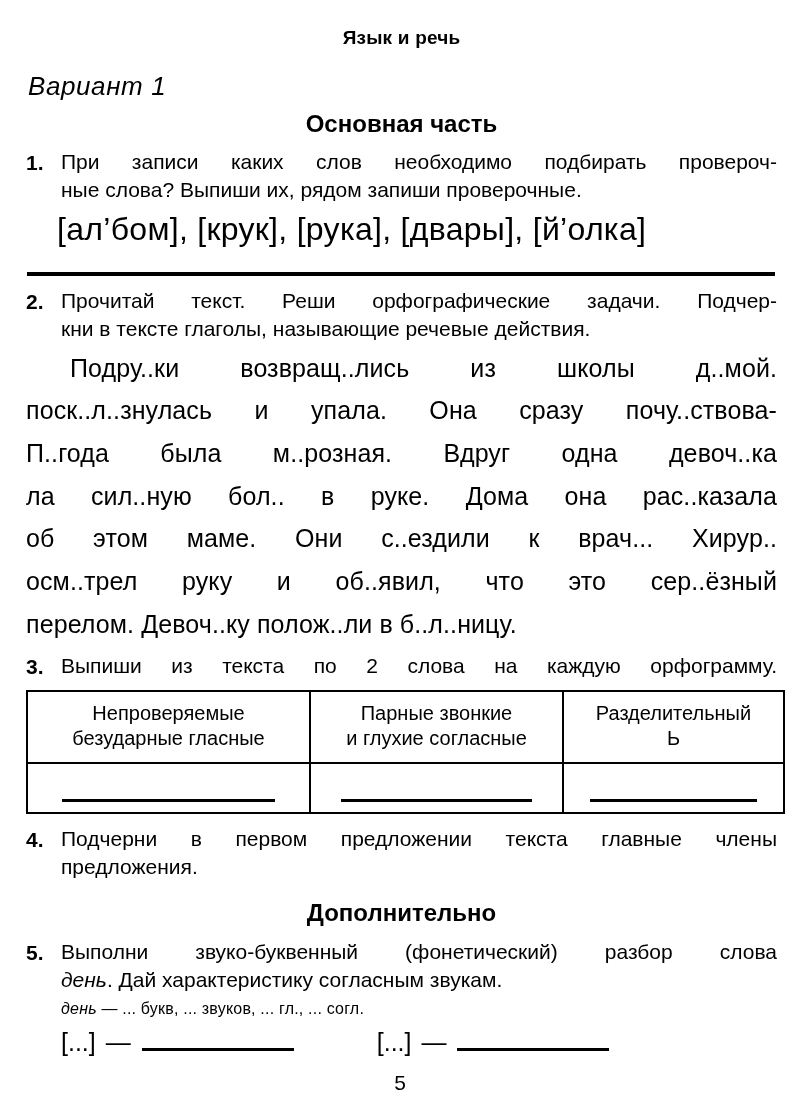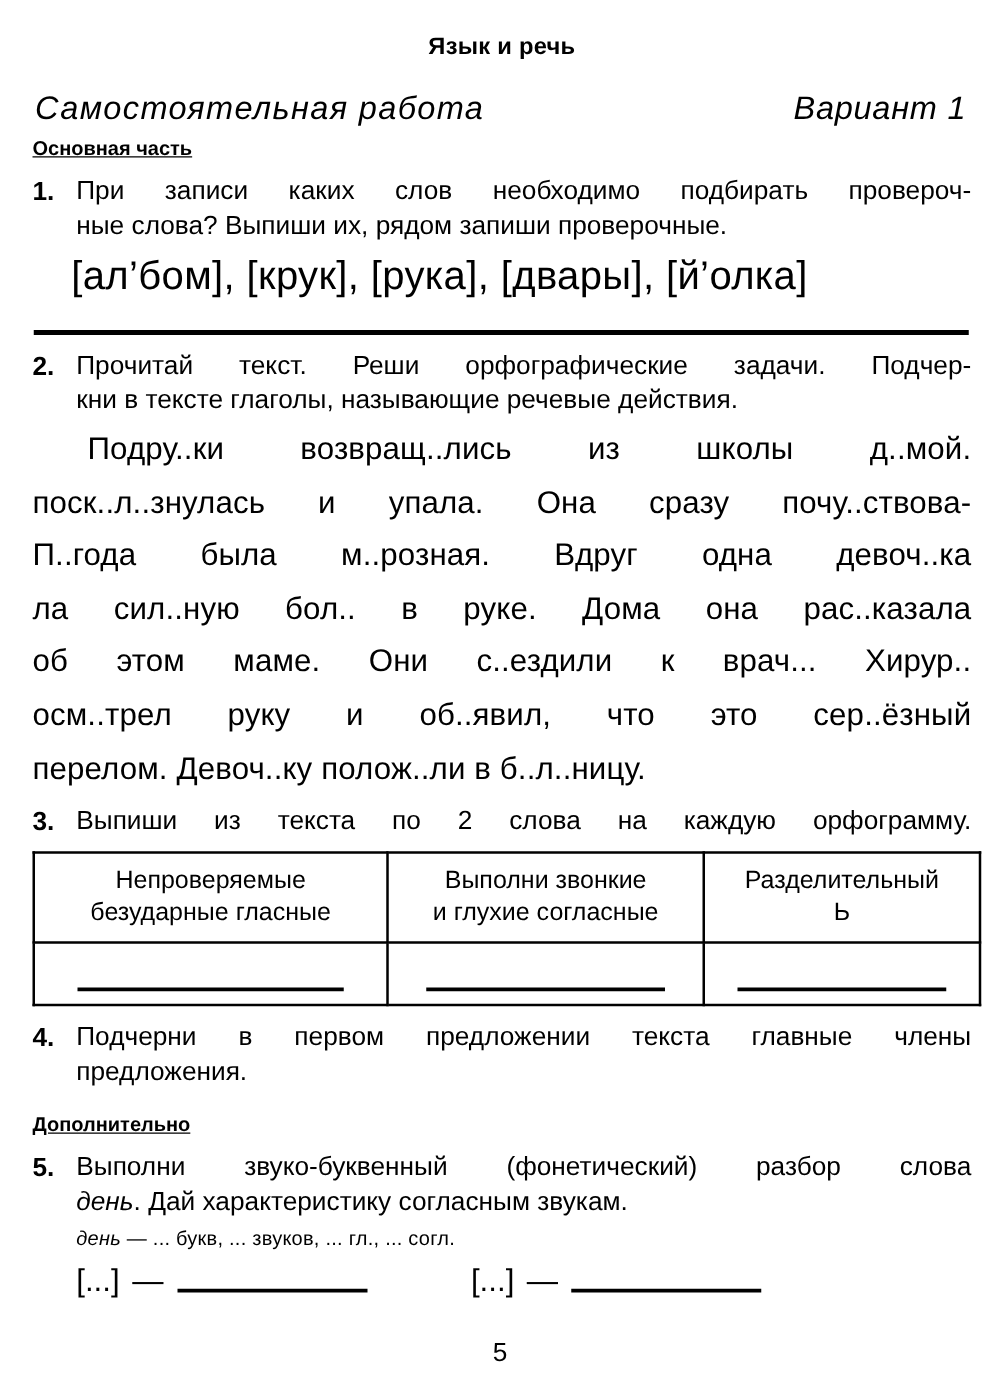--- a/index.html
+++ b/index.html
@@ -47,25 +47,25 @@
     letter-spacing: 1.1px;
     white-space: nowrap;
   }
   .variant-italic {
     font-style: italic;
     font-size: 26px;
     letter-spacing: 0.6px;
     white-space: nowrap;
   }
   .section-heading {
+    text-align: center;
     font-weight: bold;
-    font-size: 16px;
+    font-size: 24px;
     margin: 9px 0 0 0;
     line-height: 1.1;
-    text-decoration: underline;
   }
   .section-heading.extra {
     margin-top: 20px;
   }
 
   
   .task {
     display: flex;
     align-items: flex-start;
     margin-top: 11px;
@@ -198,21 +198,20 @@
   }
 </style>
 </head>
 <body>
 
 <div class="page">
 
   <h1 class="title-main">Язык и речь</h1>
 
   <div class="subtitle-row">
-    <span class="subtitle-italic">Самостоятельная работа</span>
     <span class="variant-italic">Вариант 1</span>
   </div>
 
   <h2 class="section-heading">Основная часть</h2>
 
   <div class="task">
     <div class="task-num">1.</div>
     <div class="task-body">
       <p class="task-text j-full">При записи каких слов необходимо подбирать провероч-</p>
       <p class="task-text">ные слова? Выпиши их, рядом запиши проверочные.</p>
@@ -251,21 +250,21 @@
     <tbody>
       <tr>
         <td class="col-a">
           <div class="th-cell">
             <div>Непроверяемые</div>
             <div>безударные гласные</div>
           </div>
         </td>
         <td class="col-b">
           <div class="th-cell">
-            <div>Выполни звонкие</div>
+            <div>Парные звонкие</div>
             <div>и глухие согласные</div>
           </div>
         </td>
         <td class="col-c">
           <div class="th-cell">
             <div>Разделительный</div>
             <div>Ь</div>
           </div>
         </td>
       </tr>

